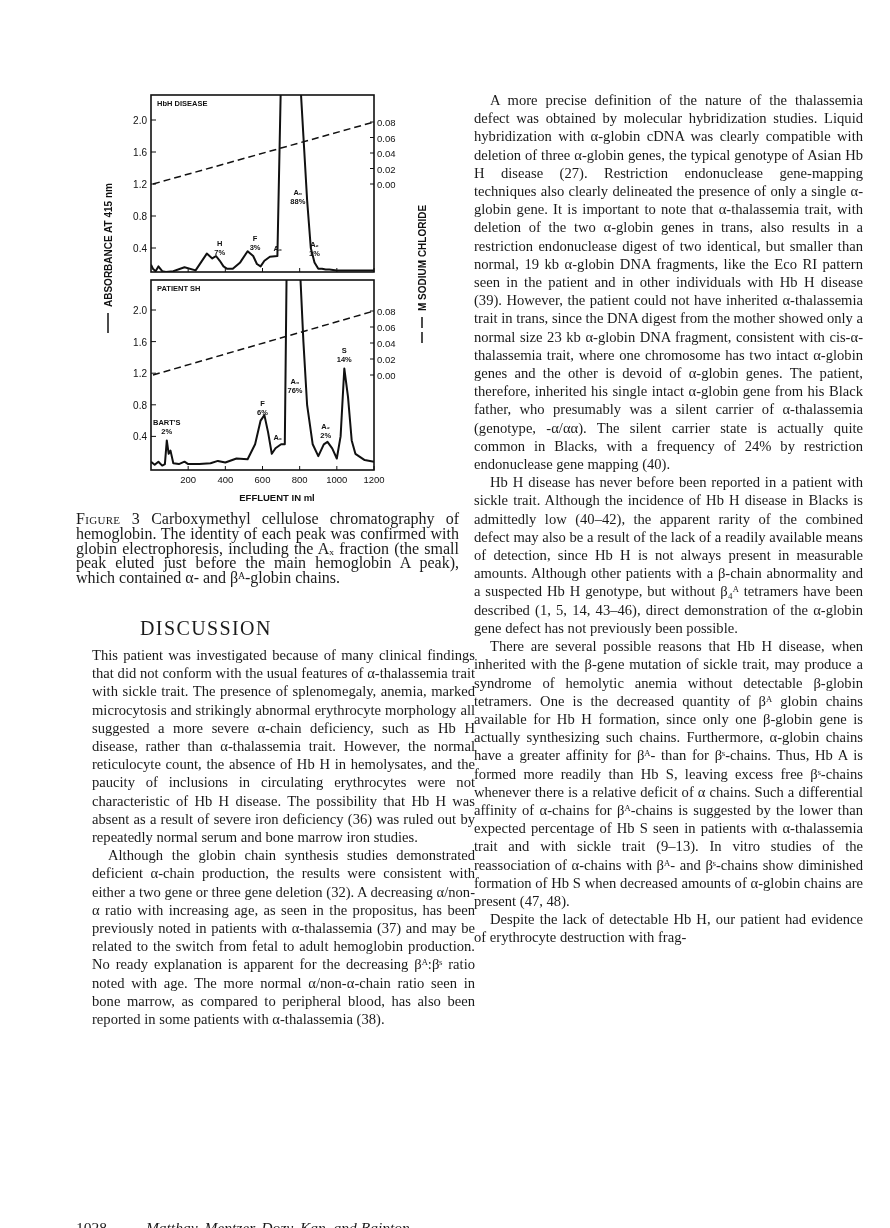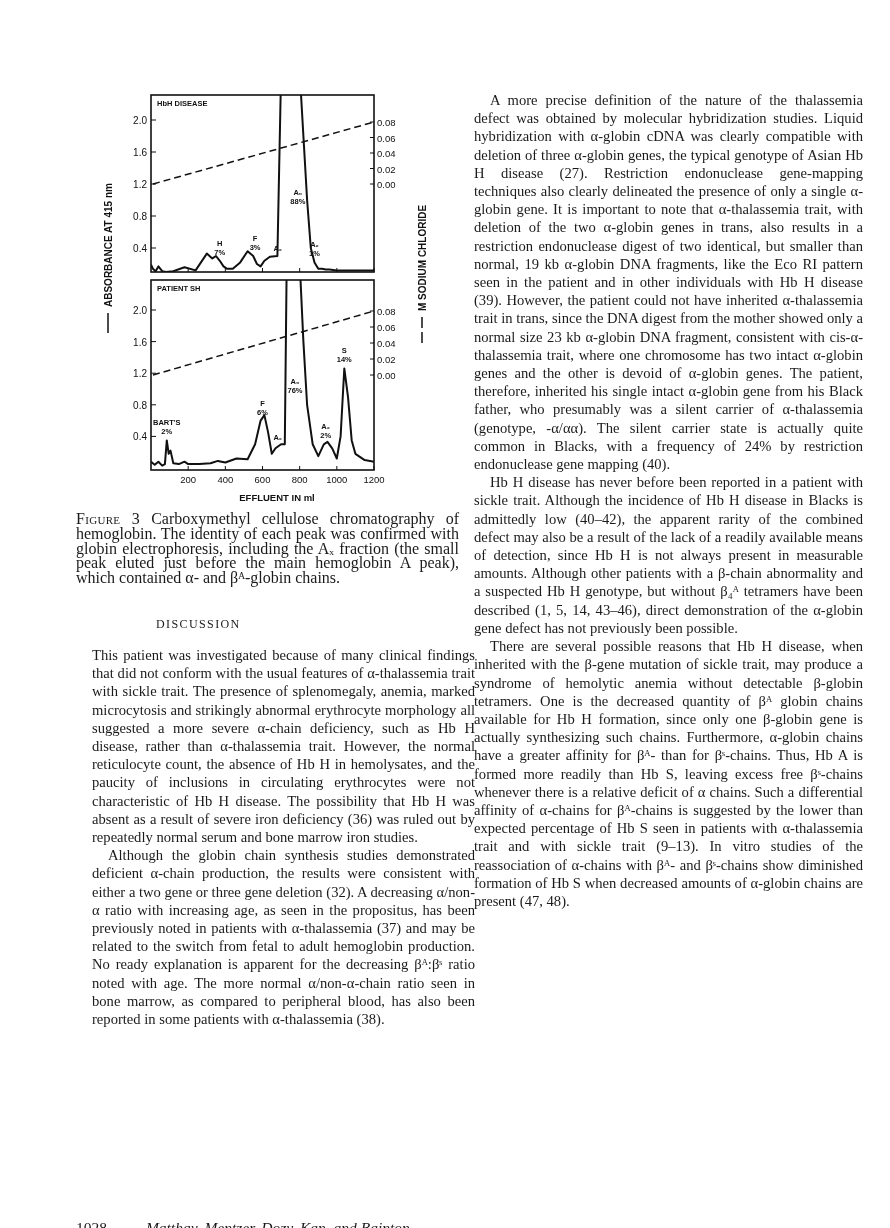--- a/index.html
+++ b/index.html
@@ -5,21 +5,21 @@
   html,body{margin:0;padding:0;background:#fff;}
   body{width:890px;height:1228px;position:relative;overflow:hidden;color:#1a1a1a;
        font-family:"Liberation Serif","DejaVu Serif",serif;}
   .col{position:absolute;font-size:14.6px;line-height:18.2px;text-align:justify;}
   .col p{margin:0;text-indent:16px;}
   .col p.noindent{text-indent:0;}
   #left-col{left:92px;width:383px;top:646px;}
   #right-col{left:474px;width:389px;top:91px;}
   #caption{position:absolute;left:76px;top:512px;width:383px;font-size:16px;line-height:14.8px;text-align:justify;}
   #caption .lbl{font-variant:small-caps;letter-spacing:0.3px;}
-  #heading{position:absolute;left:140px;top:617px;font-size:12px;letter-spacing:1.4px;margin-left:16px;}
+  #heading{position:absolute;left:140px;top:617px;font-size:20px;letter-spacing:1.4px;}
   #footer{position:absolute;left:76px;top:1171px;font-size:15.5px;}
   #footer .pg{display:inline-block;width:66px;margin-top:48px;}
   #footer .au{font-style:italic;}
   #figure{position:absolute;left:95px;top:85px;width:350px;height:425px;}
   svg text{font-family:"Liberation Sans","DejaVu Sans",sans-serif;}
 </style>
 </head>
 <body>
 
 <div id="figure">
@@ -149,18 +149,19 @@
 
 <div id="left-col" class="col">
   <p class="noindent">This patient was investigated because of many clinical findings that did not conform with the usual features of α-thalassemia trait with sickle trait. The presence of splenomegaly, anemia, marked microcytosis and strikingly abnormal erythrocyte morphology all suggested a more severe α-chain deficiency, such as Hb H disease, rather than α-thalassemia trait. However, the normal reticulocyte count, the absence of Hb H in hemolysates, and the paucity of inclusions in circulating erythrocytes were not characteristic of Hb H disease. The possibility that Hb H was absent as a result of severe iron deficiency (36) was ruled out by repeatedly normal serum and bone marrow iron studies.</p>
   <p>Although the globin chain synthesis studies demonstrated deficient α-chain production, the results were consistent with either a two gene or three gene deletion (32). A decreasing α/non-α ratio with increasing age, as seen in the propositus, has been previously noted in patients with α-thalassemia (37) and may be related to the switch from fetal to adult hemoglobin production. No ready explanation is apparent for the decreasing βᴬ:βˢ ratio noted with age. The more normal α/non-α-chain ratio seen in bone marrow, as compared to peripheral blood, has also been reported in some patients with α-thalassemia (38).</p>
 </div>
 
 <div id="right-col" class="col">
   <p>A more precise definition of the nature of the thalassemia defect was obtained by molecular hybridization studies. Liquid hybridization with α-globin cDNA was clearly compatible with deletion of three α-globin genes, the typical genotype of Asian Hb H disease (27). Restriction endonuclease gene-mapping techniques also clearly delineated the presence of only a single α-globin gene. It is important to note that α-thalassemia trait, with deletion of the two α-globin genes in trans, also results in a restriction endonuclease digest of two identical, but smaller than normal, 19 kb α-globin DNA fragments, like the Eco RI pattern seen in the patient and in other individuals with Hb H disease (39). However, the patient could not have inherited α-thalassemia trait in trans, since the DNA digest from the mother showed only a normal size 23 kb α-globin DNA fragment, consistent with cis-α-thalassemia trait, where one chromosome has two intact α-globin genes and the other is devoid of α-globin genes. The patient, therefore, inherited his single intact α-globin gene from his Black father, who presumably was a silent carrier of α-thalassemia (genotype, -α/αα). The silent carrier state is actually quite common in Blacks, with a frequency of 24% by restriction endonuclease gene mapping (40).</p>
   <p>Hb H disease has never before been reported in a patient with sickle trait. Although the incidence of Hb H disease in Blacks is admittedly low (40–42), the apparent rarity of the combined defect may also be a result of the lack of a readily available means of detection, since Hb H is not always present in measurable amounts. Although other patients with a β-chain abnormality and a suspected Hb H genotype, but without β₄ᴬ tetramers have been described (1, 5, 14, 43–46), direct demonstration of the α-globin gene defect has not previously been possible.</p>
   <p>There are several possible reasons that Hb H disease, when inherited with the β-gene mutation of sickle trait, may produce a syndrome of hemolytic anemia without detectable β-globin tetramers. One is the decreased quantity of βᴬ globin chains available for Hb H formation, since only one β-globin gene is actually synthesizing such chains. Furthermore, α-globin chains have a greater affinity for βᴬ- than for βˢ-chains. Thus, Hb A is formed more readily than Hb S, leaving excess free βˢ-chains whenever there is a relative deficit of α chains. Such a differential affinity of α-chains for βᴬ-chains is suggested by the lower than expected percentage of Hb S seen in patients with α-thalassemia trait and with sickle trait (9–13). In vitro studies of the reassociation of α-chains with βᴬ- and βˢ-chains show diminished formation of Hb S when decreased amounts of α-globin chains are present (47, 48).</p>
+  <p>Despite the lack of detectable Hb H, our patient had evidence of erythrocyte destruction with frag-</p>
 </div>
 
 <div id="footer">
   <span class="pg">1028</span>
   <span class="au">Matthay, Mentzer, Dozy, Kan, and Bainton</span>
 </div>
 
 </body></html>

